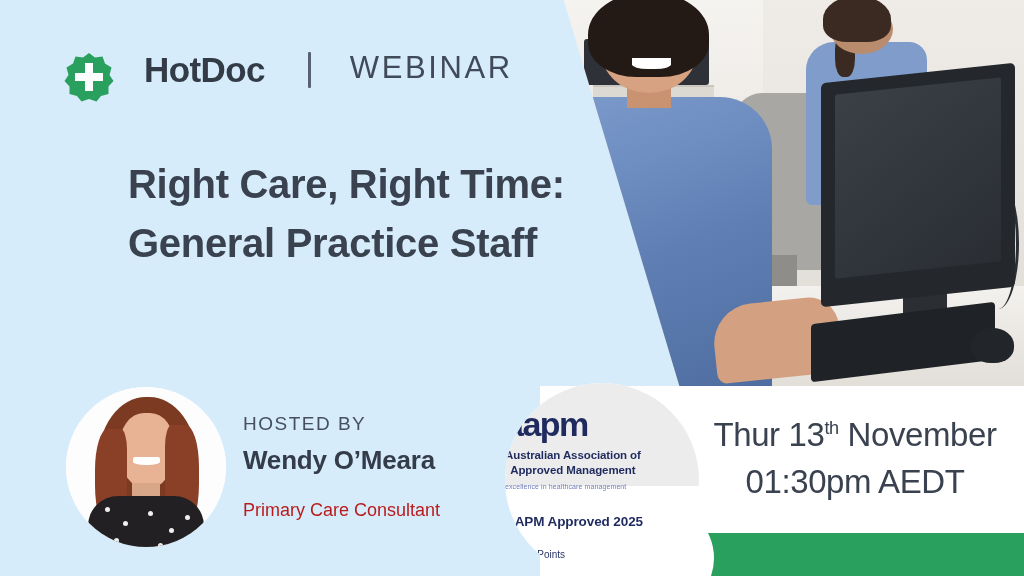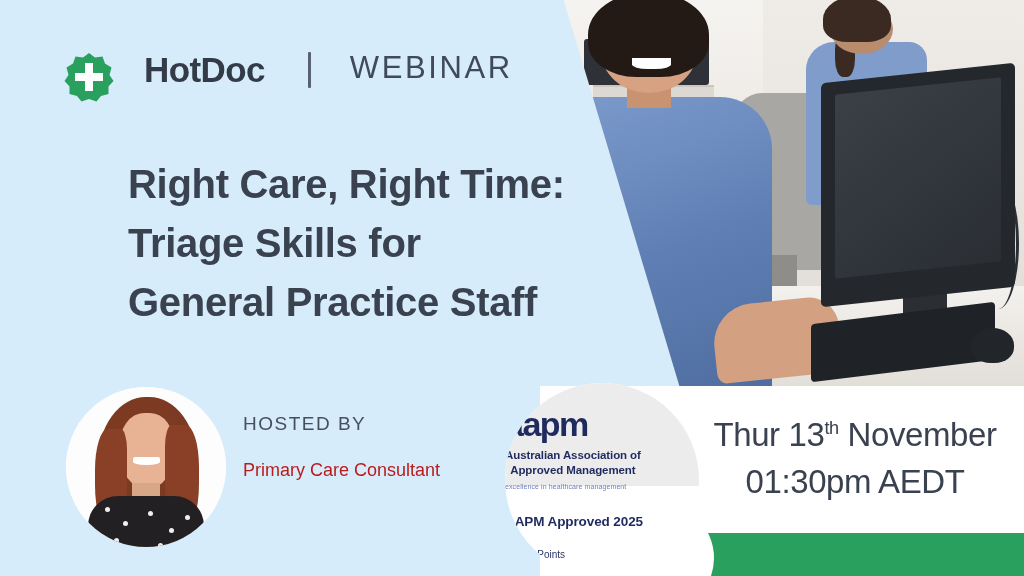--- a/index.html
+++ b/index.html
@@ -478,21 +478,20 @@
         <path fill="#ffffff" d="M42 22 h16 v20 h20 v16 h-20 v20 h-16 v-20 h-20 v-16 h20 z"></path>
       </svg>
     </div>
     <div class="logo-word">HotDoc</div>
     <div class="header-divider"></div>
     <div class="header-webinar">WEBINAR</div>
   </div>
 
   <div class="headline">
     <div>Right Care, Right Time:</div>
-    <div>Triage Skills for</div>
     <div>General Practice Staff</div>
   </div>
 
   <div class="host-portrait">
     <div class="portrait-scene">
       <div class="p-hair"></div>
       <div class="p-face"></div>
       <div class="p-smile"></div>
       <div class="p-neck"></div>
       <div class="p-hair-l"></div>
@@ -504,20 +503,21 @@
         <span class="p-dot" style="left:70%;top:50%"></span>
         <span class="p-dot" style="left:22%;top:66%"></span>
         <span class="p-dot" style="left:60%;top:74%"></span>
         <span class="p-dot" style="left:84%;top:30%"></span>
       </div>
     </div>
   </div>
 
   <div class="host-text">
     <div class="hosted-by">HOSTED BY</div>
+    <div class="host-name">Wendy O’Meara</div>
     <div class="host-role">Primary Care Consultant</div>
   </div>
 
   <div class="green-bar"></div>
   <div class="green-notch"></div>
 
   <div class="aapm-badge">
     <div class="badge-top"></div>
     <div class="badge-inner">
       <div class="aapm-word">aapm</div>

